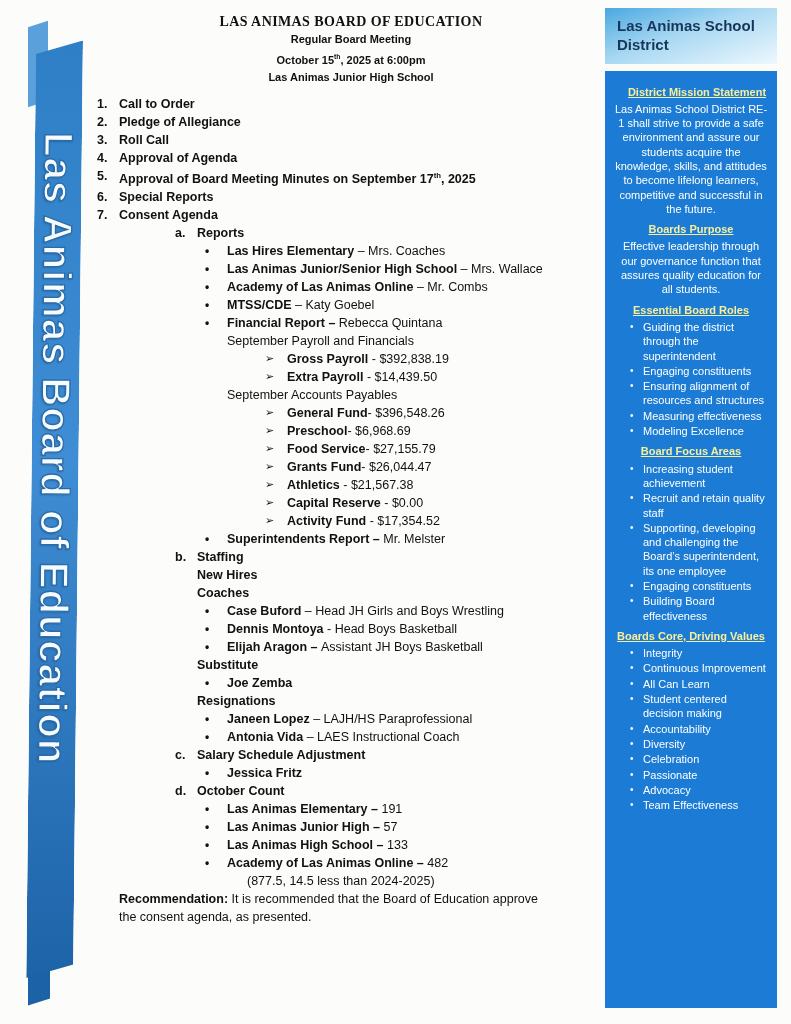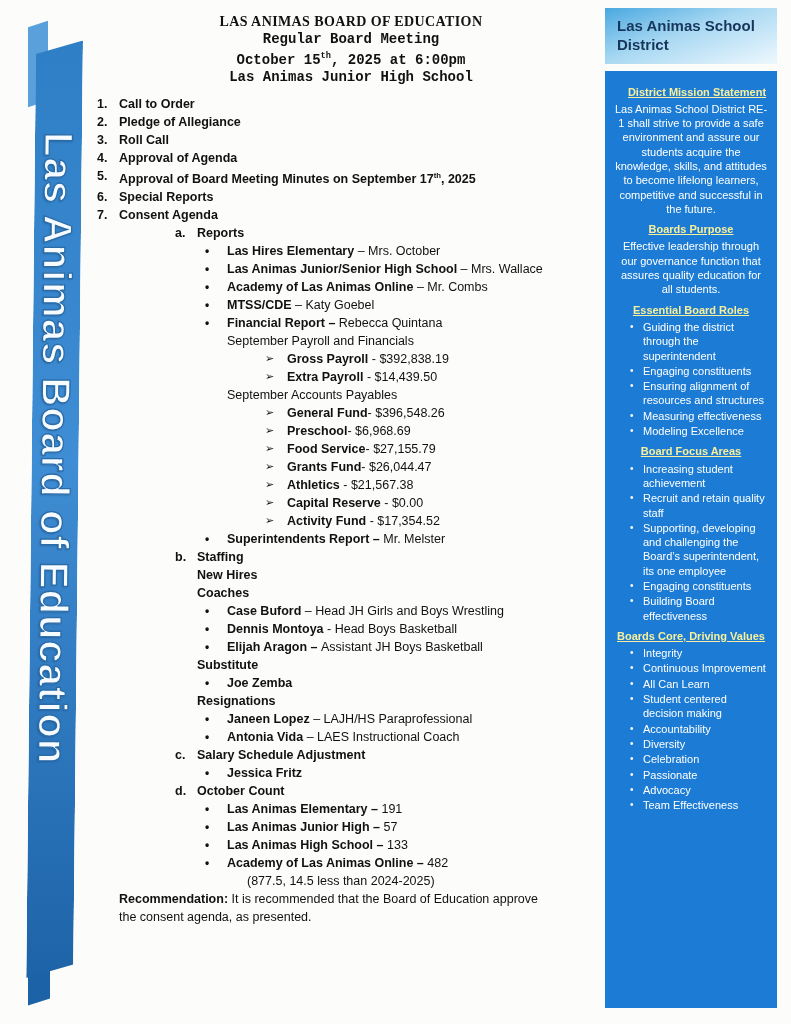--- a/index.html
+++ b/index.html
@@ -18,21 +18,21 @@
           display:flex;justify-content:center;}
   .ribbon-text{writing-mode:vertical-rl;display:block;margin-top:92px;white-space:nowrap;
                font-size:40px;font-weight:bold;color:#f5fbff;letter-spacing:1px;
                -webkit-text-stroke:1.3px #2b6ca8;
                text-shadow:1px 1px 2px rgba(16,60,105,.45);}
 
   
   .content{position:absolute;left:95px;top:12px;width:512px;}
   .doc-header{text-align:center;}
   .doc-title{font-family:"Liberation Serif",serif;font-size:14px;font-weight:bold;letter-spacing:.4px;line-height:19px;}
-  .doc-sub{font-size:14px;font-weight:bold;line-height:17px;font-family:Liberation Mono, monospace;}
+  .doc-sub{font-size:11px;font-weight:bold;line-height:17px;}
   .agenda{margin-top:9px;}
   .agenda-line{display:flex;font-size:12.5px;line-height:18px;}
   .marker{flex:0 0 22px;}
   .marker-num,.marker-alpha,.marker-bullet{font-weight:bold;}
   .marker-bullet{font-size:12px;}
   .marker-arrow{font-family:"DejaVu Sans",sans-serif;font-size:11px;}
   .line-text{flex:1;}
   .b{font-weight:bold;}
   .sup{vertical-align:super;font-size:0.62em;}
 
@@ -99,21 +99,21 @@
         <div class="agenda-line" style="padding-left: 2px;">
           <span class="marker marker-num">7.</span>
           <span class="line-text"><span class="b">Consent Agenda</span></span>
         </div>
         <div class="agenda-line" style="padding-left: 80px;">
           <span class="marker marker-alpha">a.</span>
           <span class="line-text"><span class="b">Reports</span></span>
         </div>
         <div class="agenda-line" style="padding-left: 110px;">
           <span class="marker marker-bullet">•</span>
-          <span class="line-text"><span class="b">Las Hires Elementary </span><span>– Mrs. October</span></span>
+          <span class="line-text"><span class="b">Las Hires Elementary </span><span>– Mrs. Coaches</span></span>
         </div>
         <div class="agenda-line" style="padding-left: 110px;">
           <span class="marker marker-bullet">•</span>
           <span class="line-text"><span class="b">Las Animas Junior/Senior High School </span><span>– Mrs. Wallace</span></span>
         </div>
         <div class="agenda-line" style="padding-left: 110px;">
           <span class="marker marker-bullet">•</span>
           <span class="line-text"><span class="b">Academy of Las Animas Online </span><span>– Mr. Combs</span></span>
         </div>
         <div class="agenda-line" style="padding-left: 110px;">

